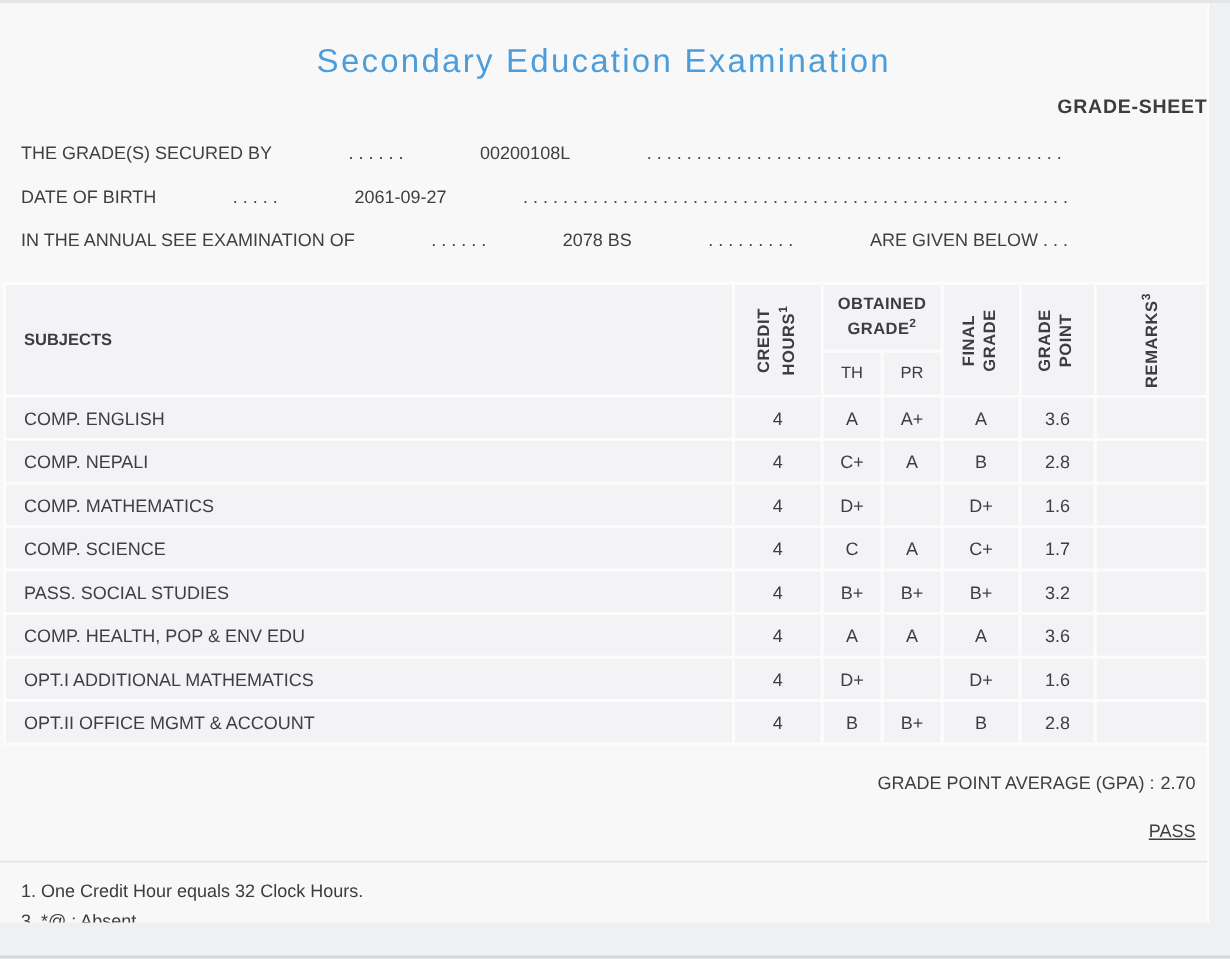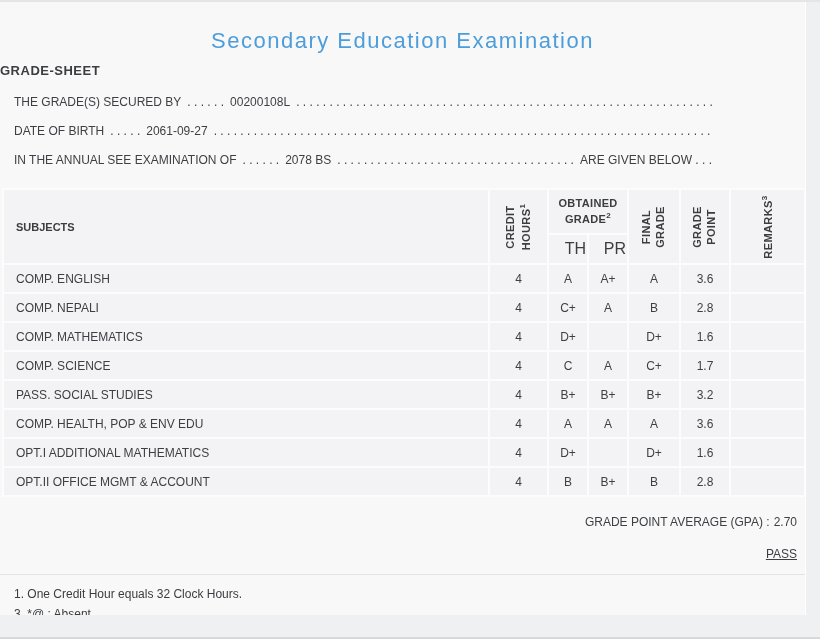--- a/index.html
+++ b/index.html
@@ -26,34 +26,35 @@
   .title {
     margin: 26px 0 0 0;
     text-align: center;
     font-size: 22px;
     font-weight: 400;
     letter-spacing: 1.5px;
     color: var(--accent, #4d9dda);
   }
   .subtitle {
     margin: 9px 0 0 0;
-    text-align: left;
+    text-align: right;
     font-size: 13px;
     font-weight: 700;
     letter-spacing: 0.5px;
     color: #3b3d40;
   }
   .info { margin: 9px 0 0 14px; width: 698px; }
   .dotline {
     display: flex;
     align-items: center;
     height: 29px;
     font-size: 12px;
     white-space: nowrap;
     overflow: hidden;
+    gap: 45px;
   }
   .dotline .lbl { flex: 0 0 auto; }
   .dotline .dots { flex: 0 0 auto; margin: 0 6px; }
   .dotline .fill { flex: 1 1 auto; overflow: hidden; margin: 0 0 0 6px; }
   .dotline .suffix { flex: 0 0 auto; margin-left: 4px; }
   .val { flex: 0 0 auto; }
 
   table.grades {
     border-collapse: collapse;
     table-layout: fixed;
@@ -61,21 +62,21 @@
     margin: 14px 2px 0 2px;
     background: transparent;
   }
   .grades th, .grades td {
     border: 2px solid #fcfcfd;
     background: #f3f3f5;
     overflow: hidden;
   }
   .grades thead th { font-size: 11px; font-weight: 700; color: #3b3d40; }
   .grades .hrow1 th { height: 45px; }
-  .grades .hrow2 th { height: 30px; font-weight: 400; font-size: 16px; text-align: right; }
+  .grades .hrow2 th { height: 30px; font-weight: 400; font-size: 11px; }
   th.subj-h { text-align: left; padding-left: 12px; font-weight: 400; font-size: 12px; }
   th.vert { position: relative; }
   .vt {
     position: absolute; top: 50%; left: 50%;
     transform: translate(-50%, -50%) rotate(-90deg);
     white-space: nowrap;
     text-align: center;
     line-height: 1.25;
     letter-spacing: 0.4px;
   }

